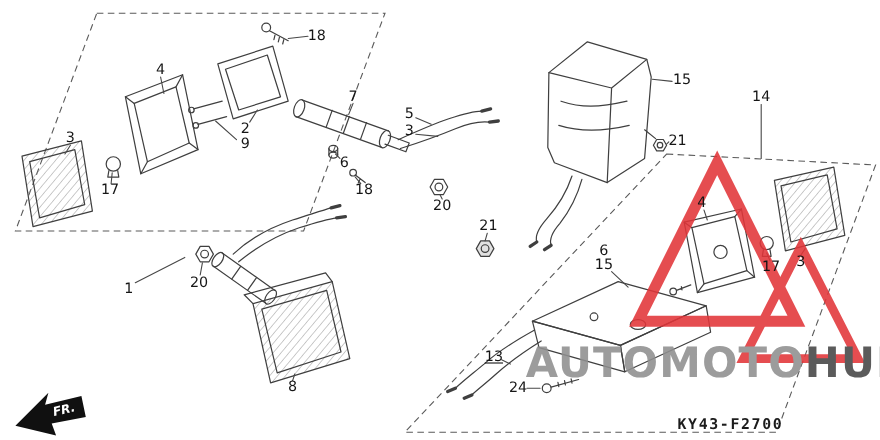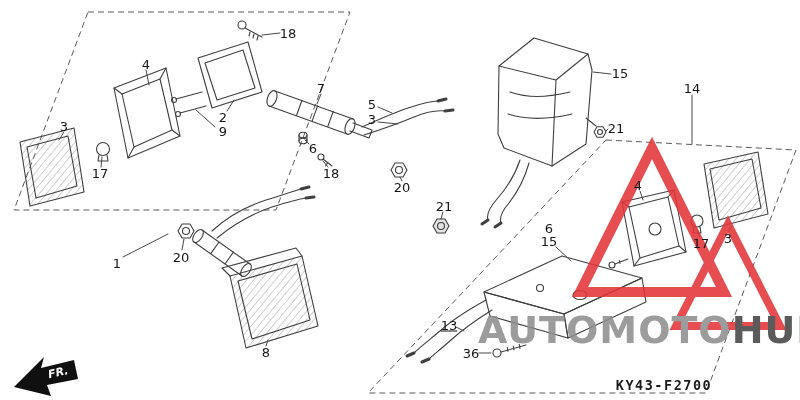--- a/index.html
+++ b/index.html
@@ -254,16 +254,16 @@
       <div class="part-label" style="left: 266px; top: 352px;">8</div>
       <div class="part-label" style="left: 620px; top: 73px;">15</div>
       <div class="part-label" style="left: 616px; top: 128px;">21</div>
       <div class="part-label" style="left: 692px; top: 88px;">14</div>
       <div class="part-label" style="left: 638px; top: 185px;">4</div>
       <div class="part-label" style="left: 728px; top: 238px;">3</div>
       <div class="part-label" style="left: 701px; top: 243px;">17</div>
       <div class="part-label" style="left: 549px; top: 228px;">6</div>
       <div class="part-label" style="left: 549px; top: 241px;">15</div>
       <div class="part-label" style="left: 449px; top: 325px; text-decoration: underline;">13</div>
-      <div class="part-label" style="left: 471px; top: 353px;">36</div>
+      <div class="part-label" style="left: 471px; top: 353px;">24</div>
     </div>
 
 </div>
 
 </body></html>

